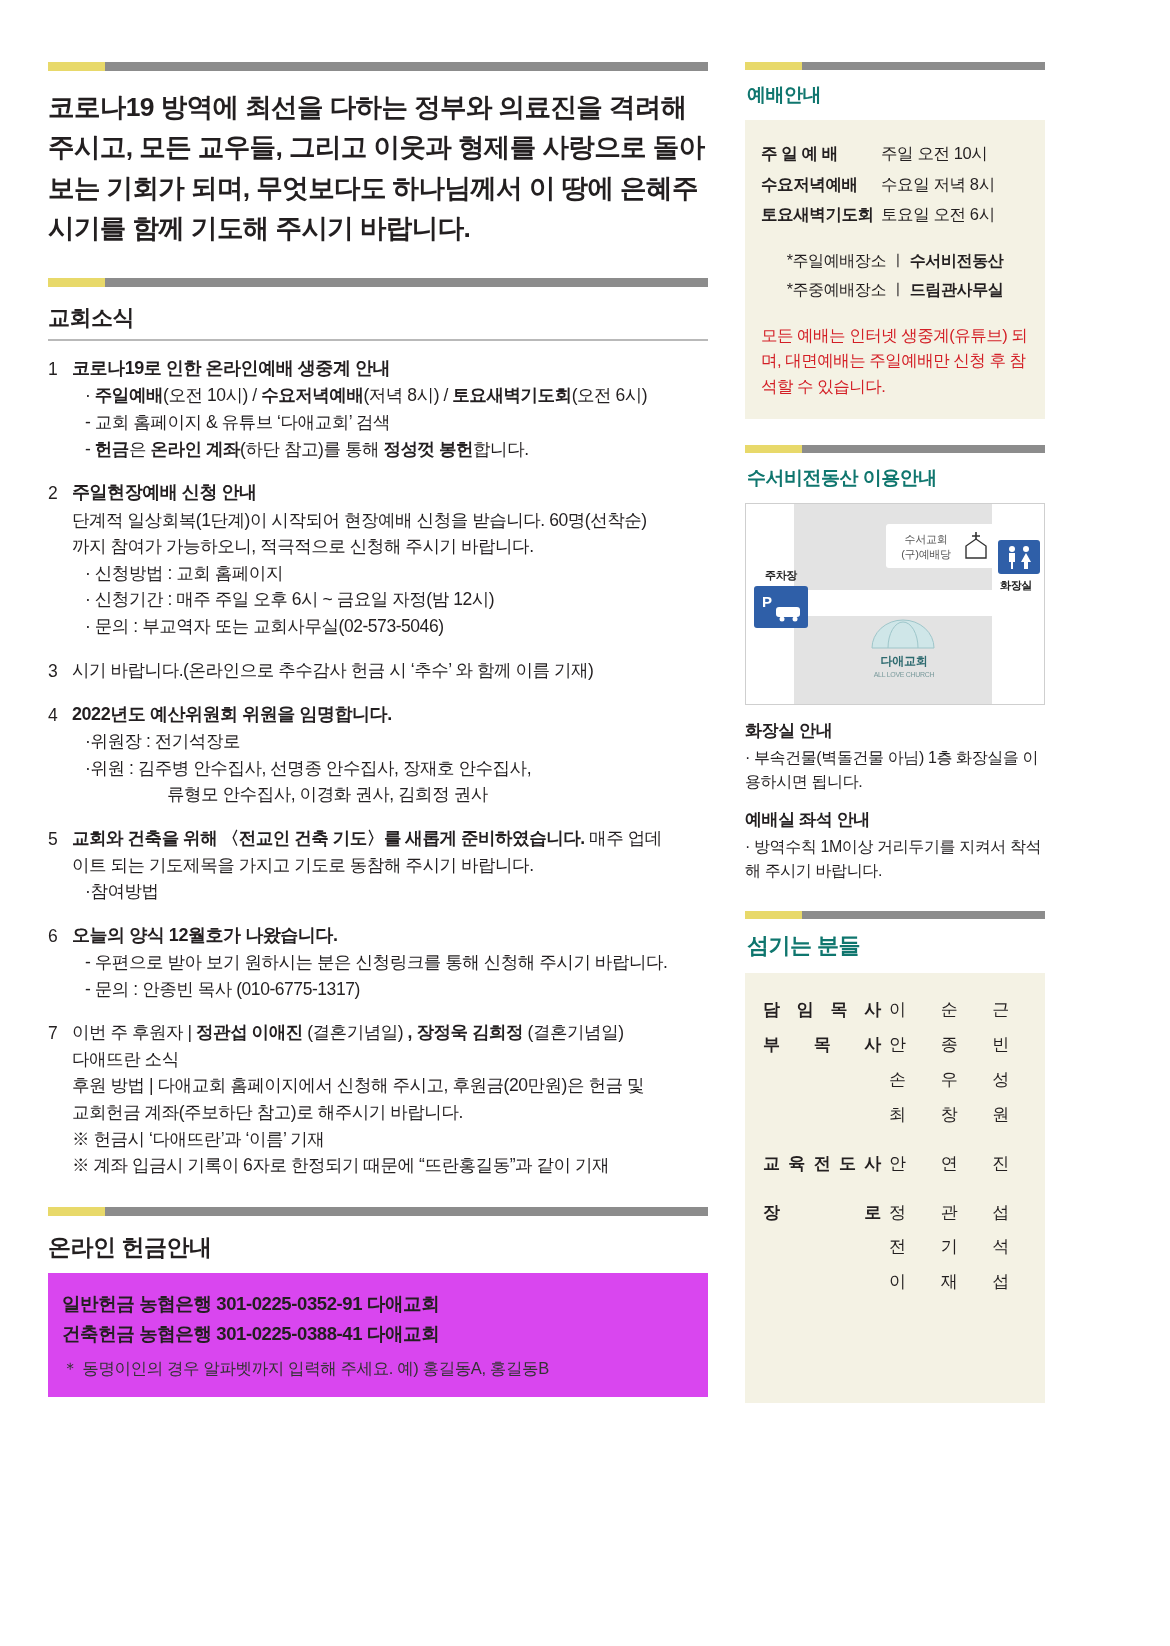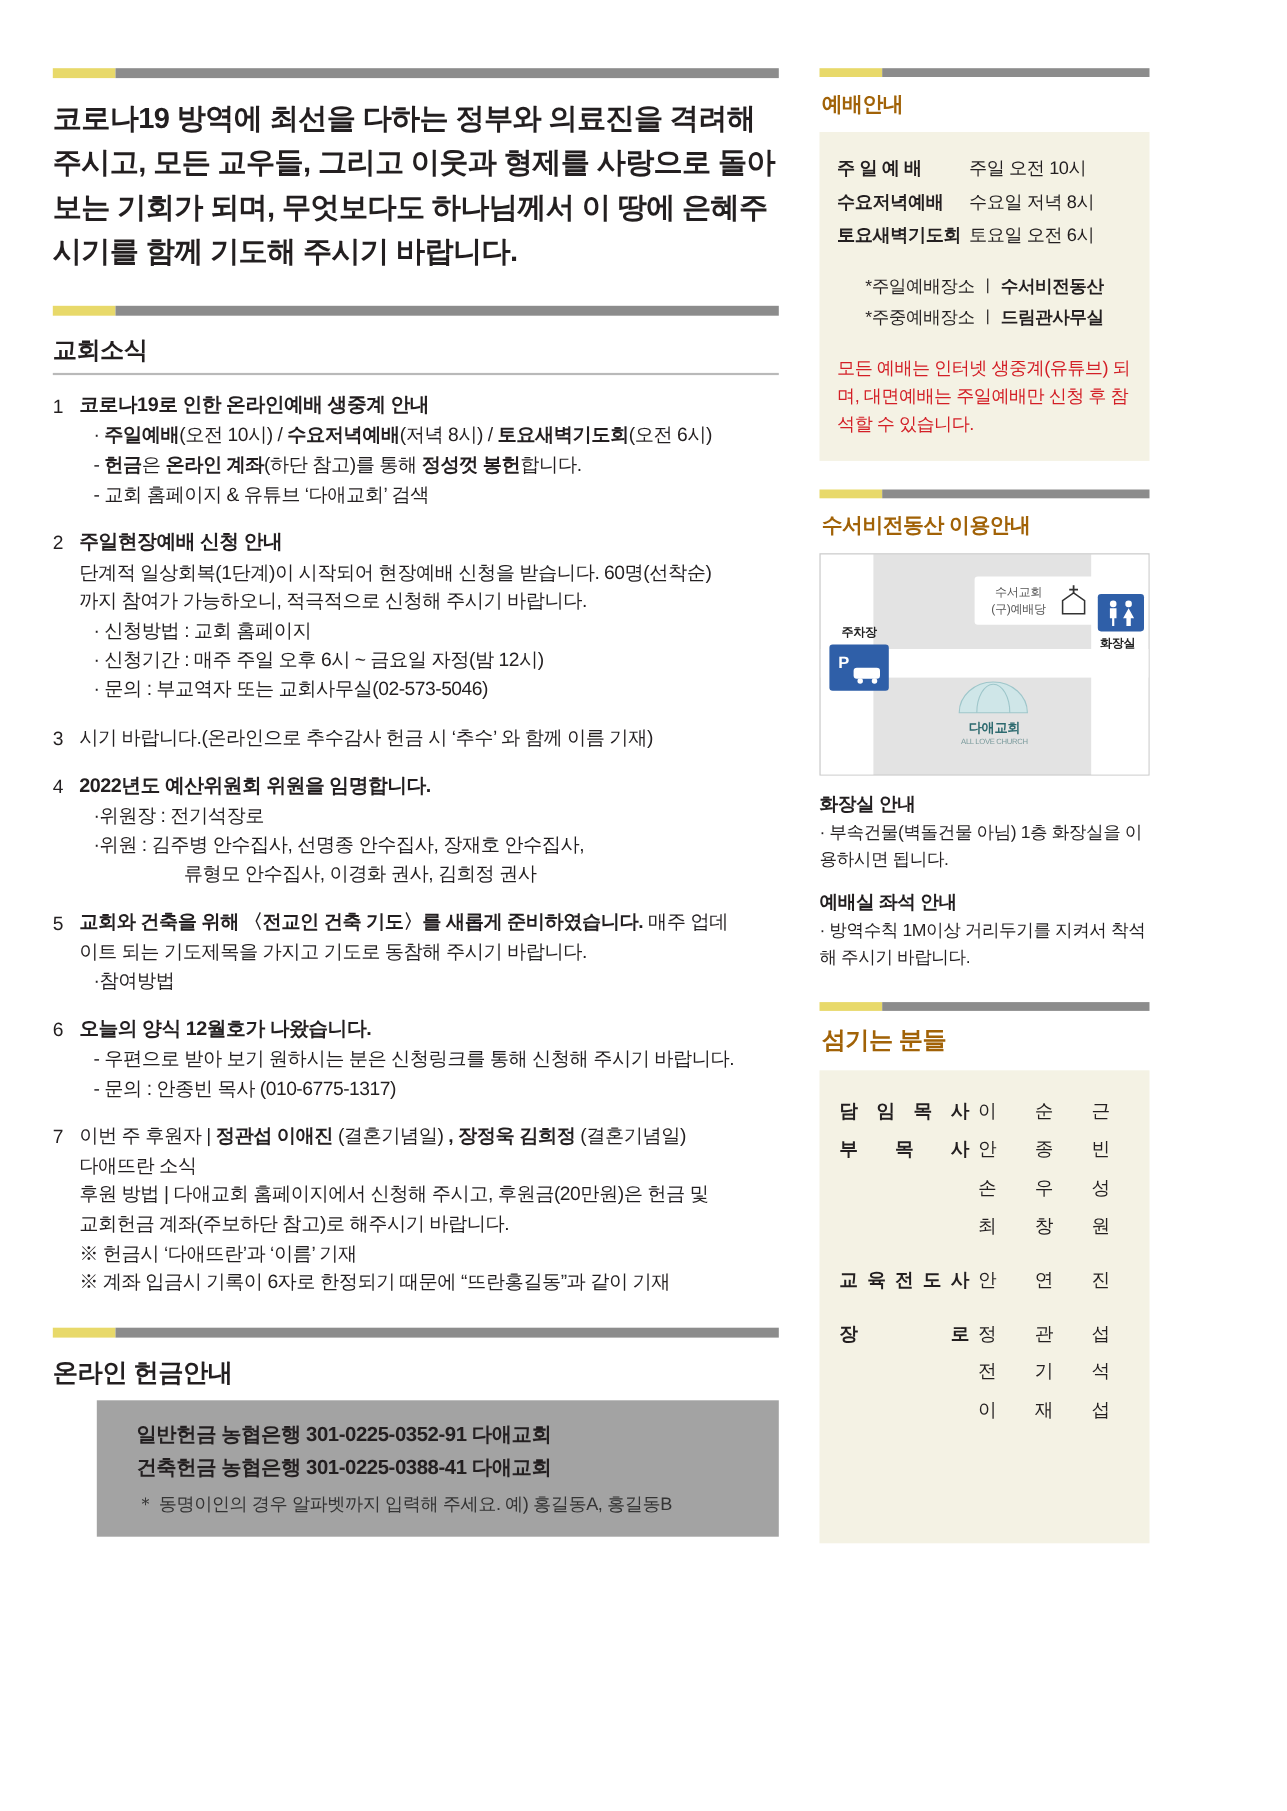--- a/index.html
+++ b/index.html
@@ -99,45 +99,44 @@
   b { font-weight: bold; }
 
   
   .offering-title {
     font-size: 23px;
     font-weight: bold;
     letter-spacing: -0.5px;
     margin: 0 0 10px 0;
   }
   .offering-box {
-    background: #a3a3a3;
-    padding: 16px 18px 16px 36px;
+    background: #d946ef;
+    padding: 16px 18px 16px 14px;
     box-sizing: border-box;
-    margin-left: 40px;
   }
   .offering-box .line {
     font-size: 18.5px;
     font-weight: bold;
     line-height: 1.65;
     letter-spacing: -0.4px;
   }
   .offering-box .note {
     font-size: 16.5px;
     line-height: 1.5;
     margin-top: 6px;
     color: #333;
     letter-spacing: -0.4px;
   }
 
   
   .r-title {
     font-size: 19px;
     letter-spacing: -0.5px;
     margin: 0 0 12px 2px;
-    color: #a16207;
+    color: #0f766e;
   }
   .r-title.big {
     font-size: 22px;
     font-weight: bold;
   }
   .worship-box {
     background: #f4f2e4;
     padding: 18px 16px 20px 16px;
     box-sizing: border-box;
   }
@@ -268,22 +267,22 @@
 
     <h2 class="sec-title">교회소식</h2>
     <div class="thin-rule"></div>
 
     <div id="news-list">
         <div class="news-item">
           <div class="news-num">1</div>
           <div class="news-body">
             <p class="hd">코로나19로 인한 온라인예배 생중계 안내</p>
             <p class="ind">· <b>주일예배</b>(오전 10시) / <b>수요저녁예배</b>(저녁 8시) / <b>토요새벽기도회</b>(오전 6시)</p>
+            <p class="ind">- 교회 홈페이지 &amp; 유튜브 ‘다애교회’ 검색</p>
             <p class="ind">- <b>헌금</b>은 <b>온라인 계좌</b>(하단 참고)를 통해 <b>정성껏 봉헌</b>합니다.</p>
-            <p class="ind">- 교회 홈페이지 &amp; 유튜브 ‘다애교회’ 검색</p>
           </div>
         </div>
         <div class="news-item">
           <div class="news-num">2</div>
           <div class="news-body">
             <p class="hd">주일현장예배 신청 안내</p>
             <p class="">단계적 일상회복(1단계)이 시작되어 현장예배 신청을 받습니다. 60명(선착순)</p>
             <p class="">까지 참여가 가능하오니, 적극적으로 신청해 주시기 바랍니다.</p>
             <p class="ind">· 신청방법 : 교회 홈페이지</p>
             <p class="ind">· 신청기간 : 매주 주일 오후 6시 ~ 금요일 자정(밤 12시)</p>

